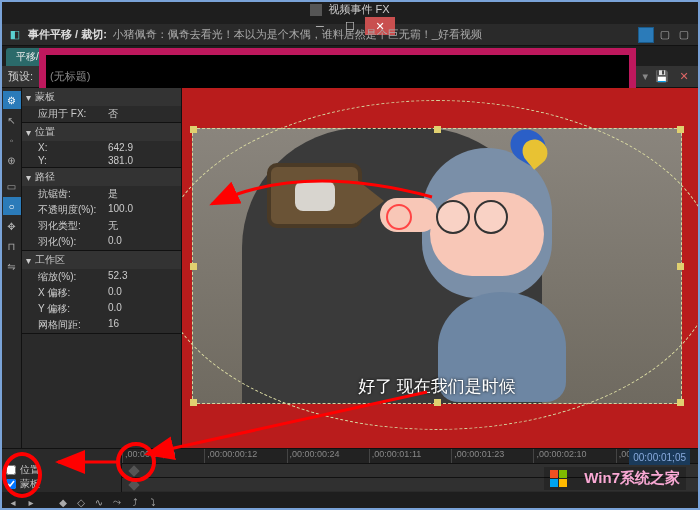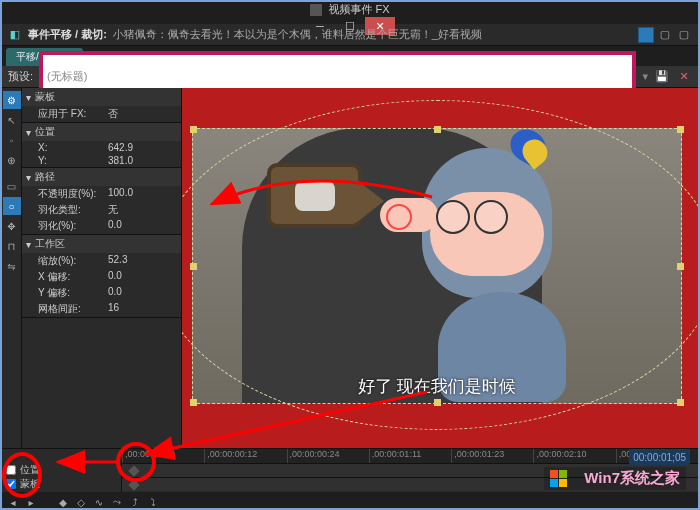--- a/index.html
+++ b/index.html
@@ -21,21 +21,21 @@
   .subbar .right-icons { display: flex; gap: 3px; }
   .sq-btn { width: 16px; height: 16px; background: #2b7bb9; border: 1px solid #1a5a8a; }
   
   
   .tabbar { height: 20px; background: #1e1e1e; display: flex; align-items: flex-end; padding-left: 4px; }
   .tab { height: 18px; padding: 2px 10px; background: #2b6a6a; color: #eee; font-size: 10px; border-radius: 3px 3px 0 0; margin-right: 2px; }
   .tab .x { margin-left: 6px; color: #aaa; }
   
   
   .presetbar { height: 22px; background: #333; display: flex; align-items: center; padding: 0 6px; gap: 6px; border-bottom: 1px solid #111; }
-  .preset-field { flex: 1; background: #ffffff; border: 4px solid #be185d; padding: 14px 4px; color: #888; }
+  .preset-field { flex: 1; background: #000000; border: 7px solid #be185d; padding: 14px 4px; color: #888; }
   .icon-btn { width: 16px; height: 16px; color: #aaa; display: flex; align-items: center; justify-content: center; cursor: pointer; }
   
   
   .main { display: flex; height: 360px; background: #252525; }
   
   
   .toolstrip { width: 20px; background: #2a2a2a; display: flex; flex-direction: column; border-right: 1px solid #111; padding-top: 2px; }
   .tool { width: 18px; height: 18px; margin: 1px auto; display: flex; align-items: center; justify-content: center; color: #aaa; font-size: 10px; }
   .tool.active { background: #2b7bb9; color: #fff; }
   
@@ -167,20 +167,24 @@
           <span class="prop-label">X:</span>
           <span class="prop-val">642.9</span>
         </div>
       <div class="prop-row">
           <span class="prop-label">Y:</span>
           <span class="prop-val">381.0</span>
         </div>
     </div>
     <div class="prop-section">
       <div class="prop-header">▾ <span>路径</span></div>
+      <div class="prop-row">
+          <span class="prop-label">抗锯齿:</span>
+          <span class="prop-val">是</span>
+        </div>
       <div class="prop-row">
           <span class="prop-label">不透明度(%):</span>
           <span class="prop-val">100.0</span>
         </div>
       <div class="prop-row">
           <span class="prop-label">羽化类型:</span>
           <span class="prop-val">无</span>
         </div>
       <div class="prop-row">
           <span class="prop-label">羽化(%):</span>

